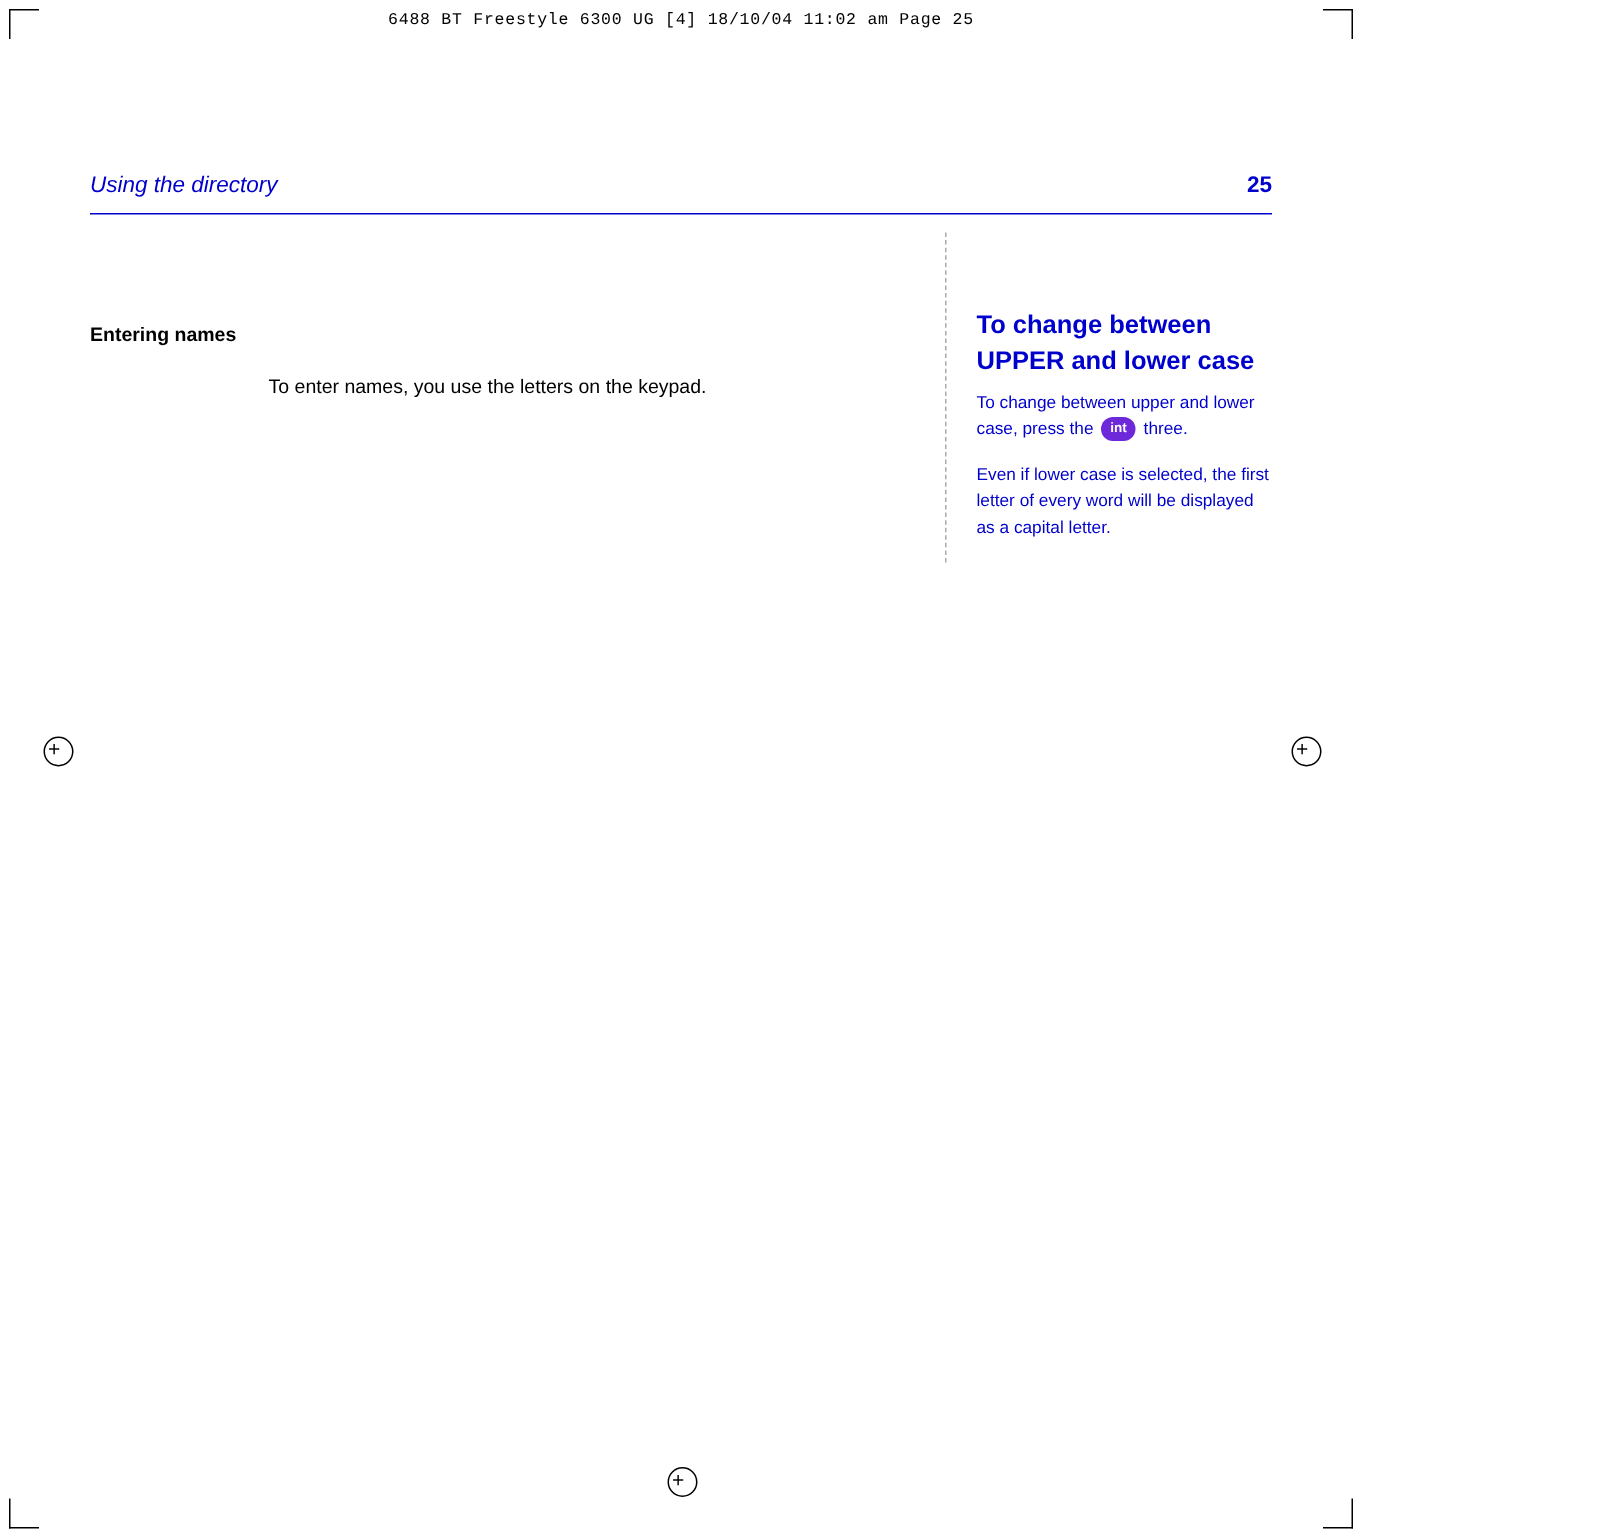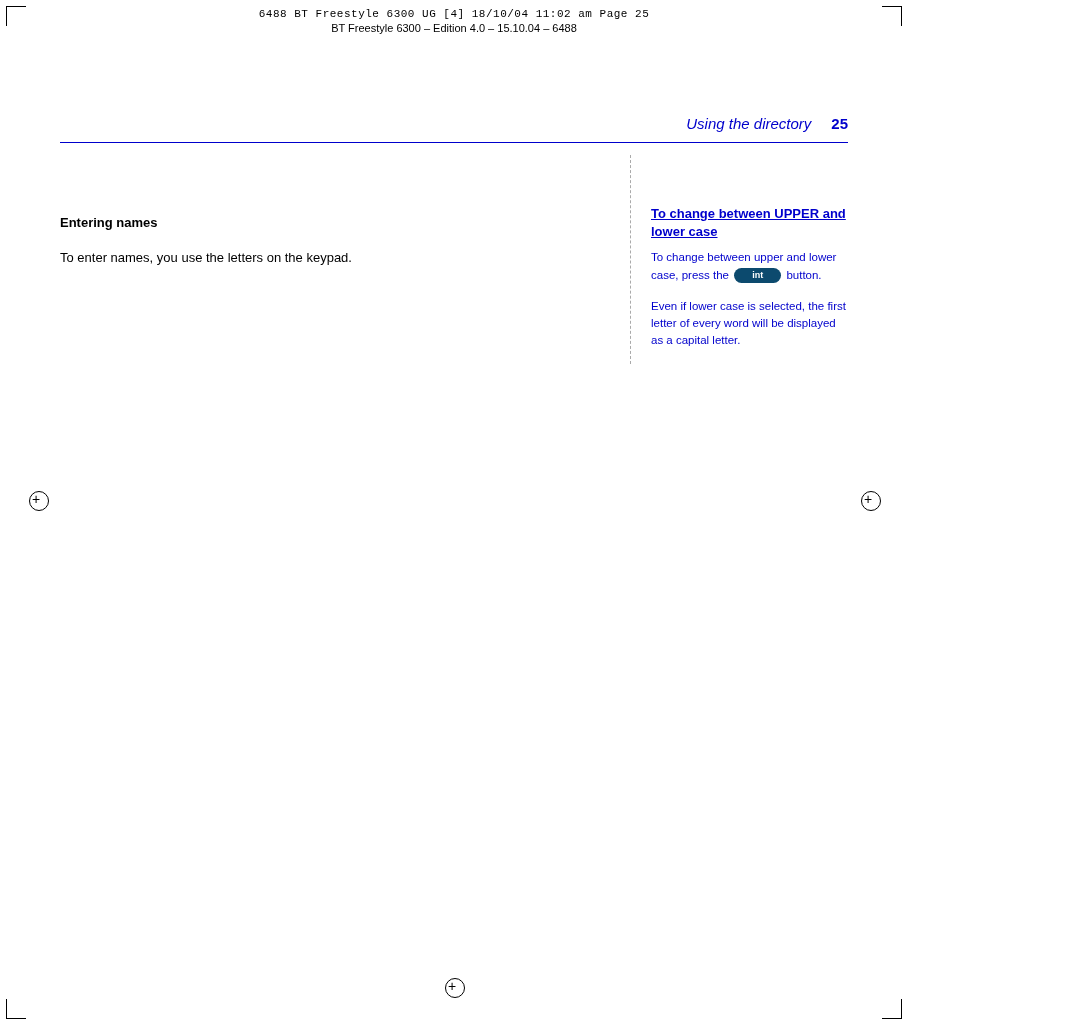--- a/index.html
+++ b/index.html
@@ -125,21 +125,21 @@
     
     .page-header {
       position: absolute;
       top: 115px;
       left: 60px;
       right: 60px;
     }
 
     .page-header-right {
       display: flex;
-      justify-content: flex-end;
+      justify-content: space-between;
       align-items: baseline;
       gap: 20px;
     }
 
     .section-title {
       font-size: 15px;
       color: #0000cc;
       font-style: italic;
     }
 
@@ -188,20 +188,21 @@
       color: #000;
       margin-bottom: 18px;
       margin-top: 60px;
     }
 
     .body-text {
       font-size: 13px;
       color: #000;
       line-height: 1.5;
       margin-bottom: 18px;
+      text-align: center;
     }
 
     
     .key-icon {
       display: inline-flex;
       align-items: center;
       justify-content: center;
       width: 20px;
       height: 20px;
       background: #000;
@@ -212,45 +213,44 @@
       vertical-align: middle;
       margin: 0 2px;
     }
 
     .italic-text {
       font-style: italic;
     }
 
     
     .right-heading {
-      font-size: 13px;
+      font-size: 17px;
       font-weight: bold;
       color: #0000cc;
       margin-bottom: 8px;
       margin-top: 50px;
       line-height: 1.4;
-      text-decoration: underline;
     }
 
     .right-body {
       font-size: 11.5px;
       color: #0000cc;
       line-height: 1.5;
       margin-bottom: 14px;
     }
 
     .int-button {
       display: inline-flex;
       align-items: center;
       justify-content: center;
-      background: #0c4a6e;
+      background: #6d28d9;
       color: #fff;
       border-radius: 10px;
       font-size: 9px;
-      padding: 1px 18px;
+      padding: 1px 6px;
       vertical-align: middle;
       margin: 0 2px;
       font-weight: bold;
     }
 
     .lock-icon {
       display: inline-block;
       font-size: 11px;
       vertical-align: middle;
       margin: 0 2px;
@@ -265,21 +265,20 @@
   <div class="corner-mark corner-mark-tr"></div>
   <div class="corner-mark corner-mark-bl"></div>
   <div class="corner-mark corner-mark-br"></div>
 
   <div class="crosshair crosshair-left"></div>
   <div class="crosshair crosshair-right"></div>
   <div class="crosshair crosshair-bottom"></div>
 
   <div class="top-header">
     <div class="top-line1">6488 BT Freestyle 6300 UG [4]  18/10/04  11:02 am  Page 25</div>
-    <div class="top-line2">BT Freestyle 6300 – Edition 4.0 – 15.10.04 – 6488</div>
   </div>
 
   <div class="page-header">
     <div class="page-header-right">
       <span class="section-title">Using the directory</span>
       <span class="page-number">25</span>
     </div>
   </div>
 
   <div class="header-rule"></div>
@@ -293,21 +292,21 @@
 
 
     </div>
 
     <div class="right-column">
       <div class="right-heading">To change between UPPER and lower case</div>
 
       <p class="right-body">
         <span>To change between upper and lower case, press the</span>
         <span class="int-button">int</span>
-        <span>button.</span>
+        <span>three.</span>
       </p>
 
 
       <p class="right-body">Even if lower case is selected, the first letter of every word will be displayed as a capital letter.</p>
     </div>
 
   </div>
 
 </div>
 

